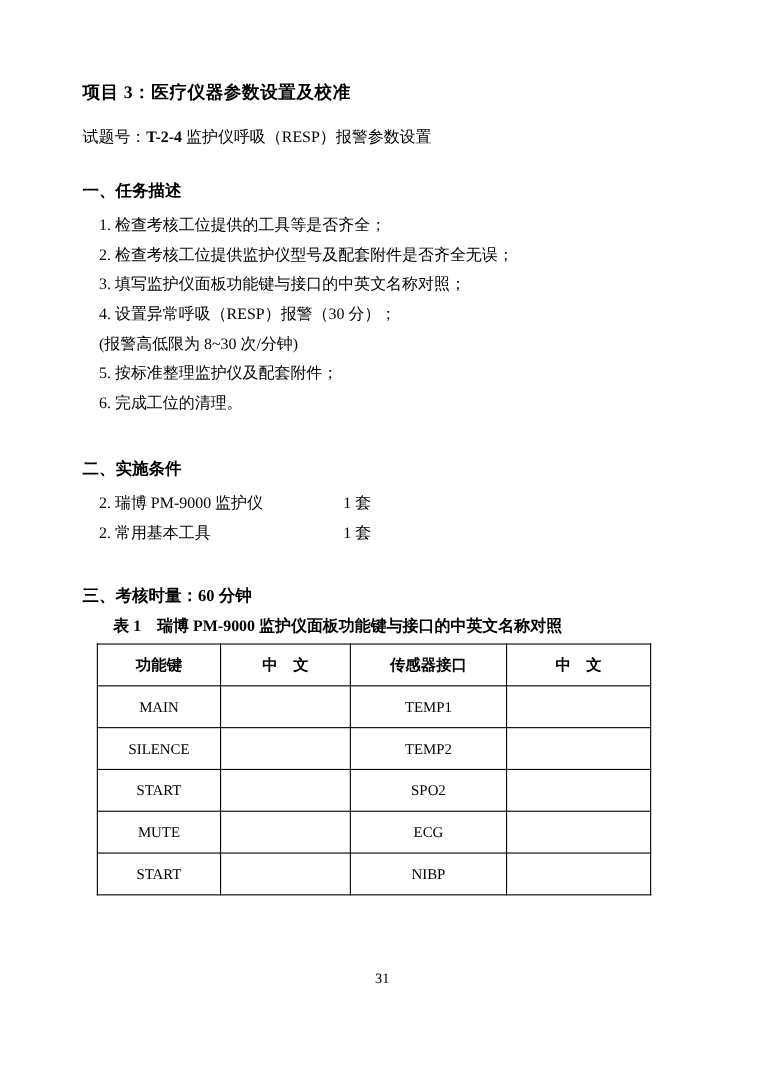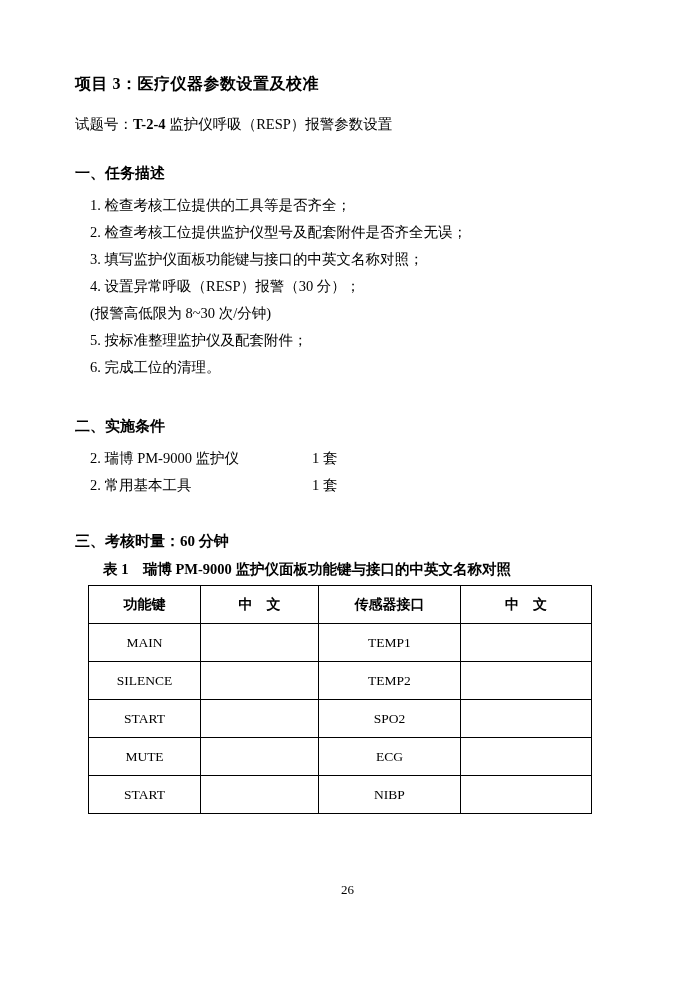--- a/index.html
+++ b/index.html
@@ -165,13 +165,13 @@
           <td></td>
           <td>NIBP</td>
           <td></td>
         </tr>
       </tbody>
     </table>
   </div>
 
 </div>
 
-<div class="page-number">26</div>
+<div class="page-number">31</div>
 
 </body></html>

